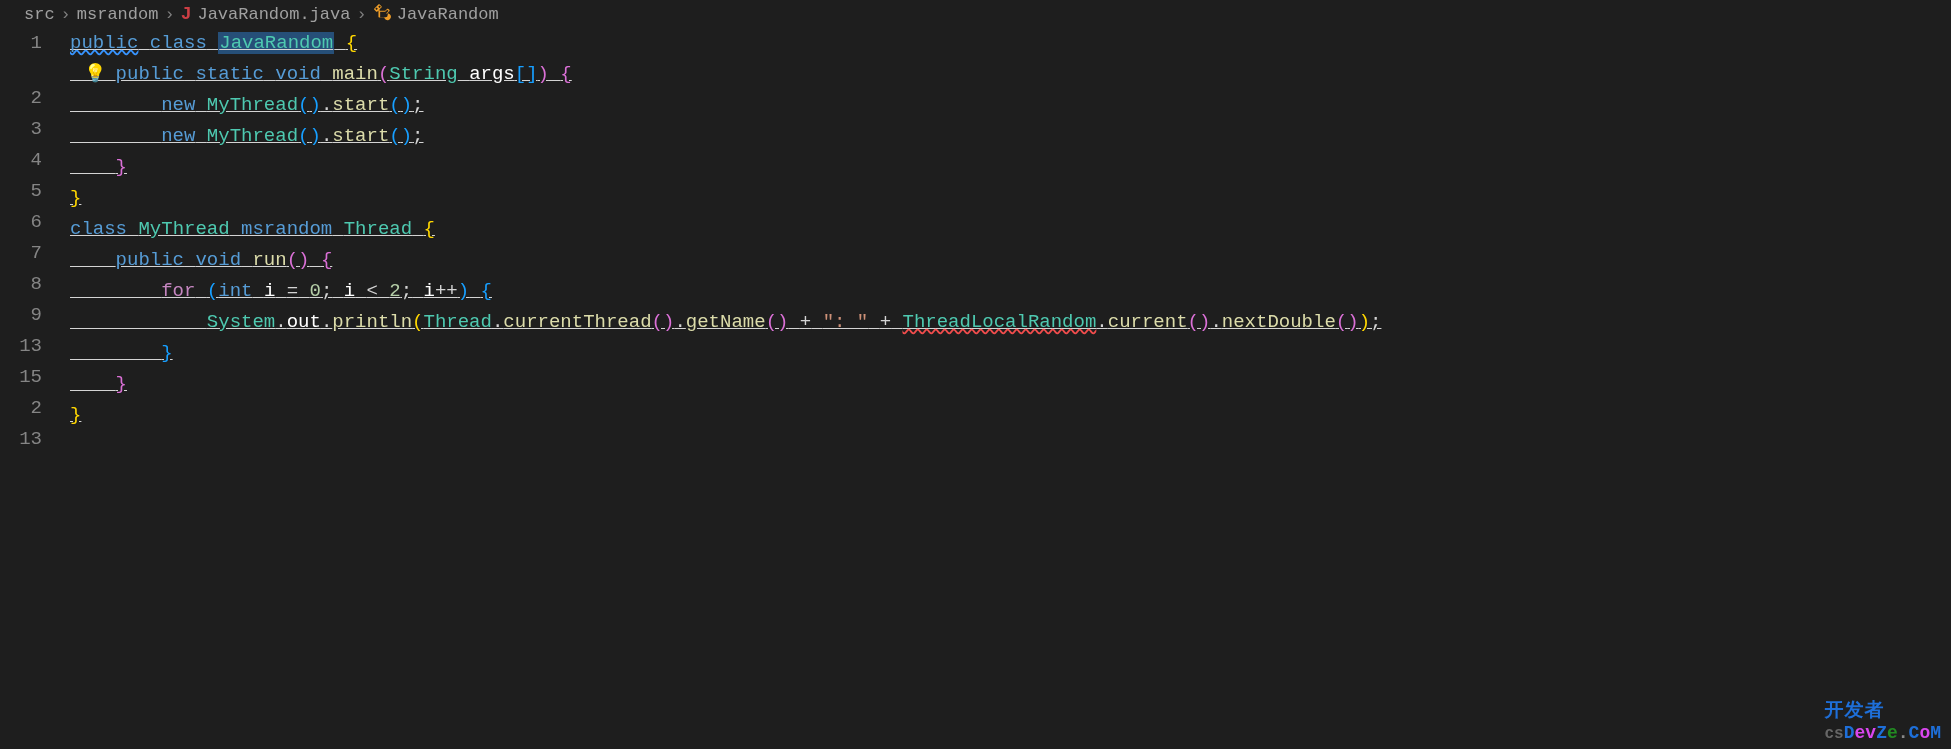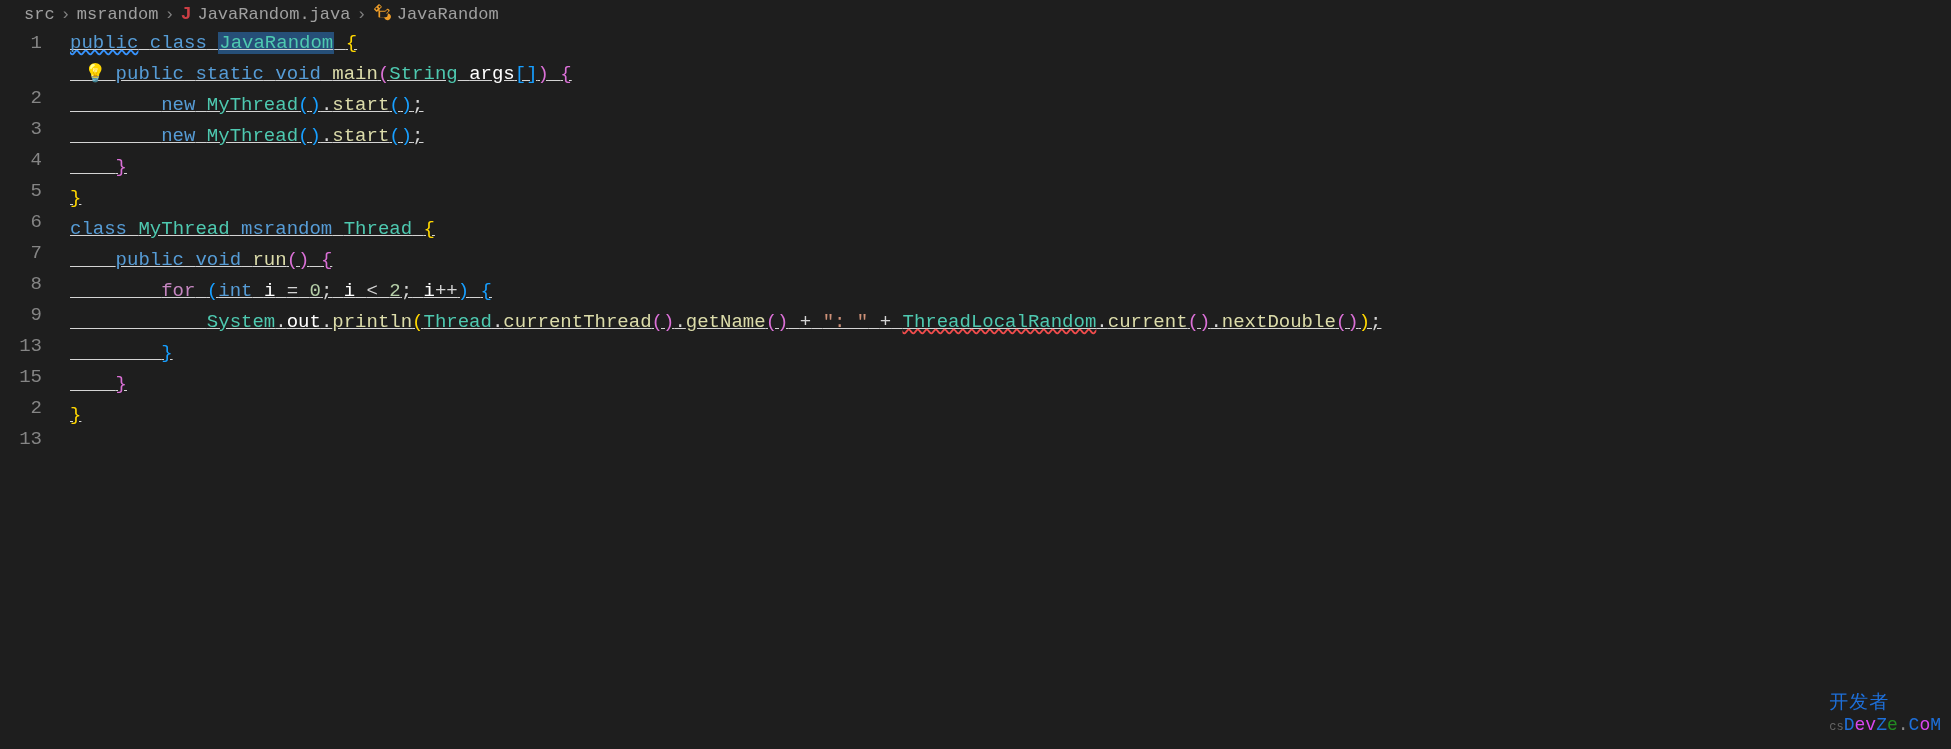--- a/index.html
+++ b/index.html
@@ -103,32 +103,32 @@
     .squiggle-red {
       text-decoration: underline wavy #f14c4c;
       text-decoration-skip-ink: none;
     }
     .squiggle-blue {
       text-decoration: underline wavy #3794ff;
       text-decoration-skip-ink: none;
     }
     .watermark {
       position: absolute;
-      bottom: 14px;
+      bottom: 6px;
       right: 10px;
       font-size: 18px;
-      font-weight: normal;
+      font-weight: bold;
       margin-left: 40px;
     }
     .watermark-top {
       color: #1e6fd9;
       font-size: 19px;
       letter-spacing: 1px;
     }
-    .wm-cs { color: #666; font-size: 12px; }
+    .wm-cs { color: #666; font-size: 16px; }
     .wm-d { color: #1e6fd9; }
     .wm-ev { color: #d946ef; }
     .wm-z { color: #1e6fd9; }
     .wm-e { color: #228b22; }
     .wm-com { color: #888; }
   </style>
 </head>
 <body>
 
 <div class="breadcrumb">

